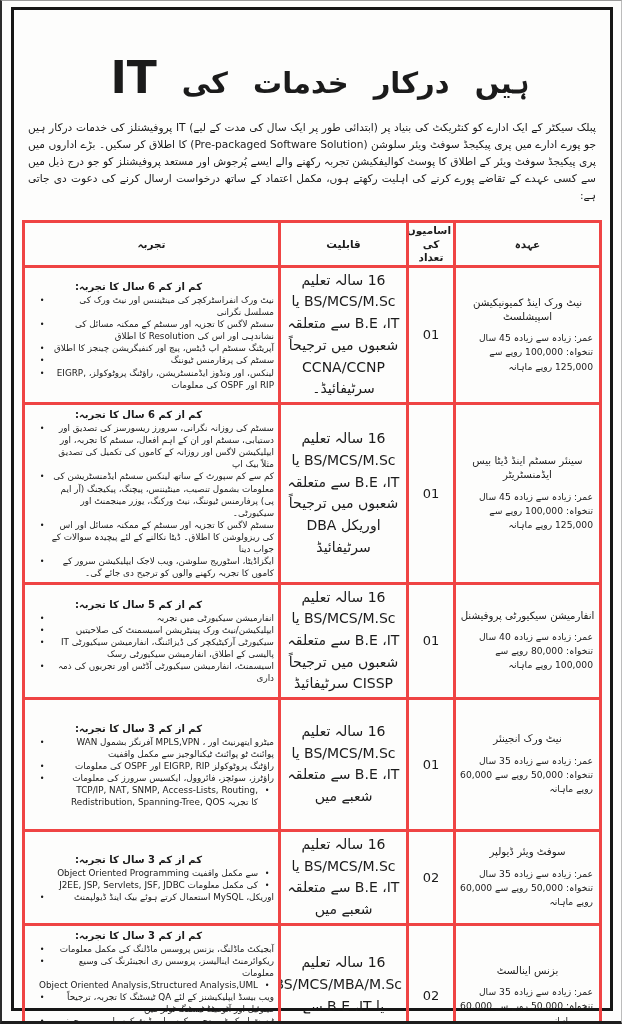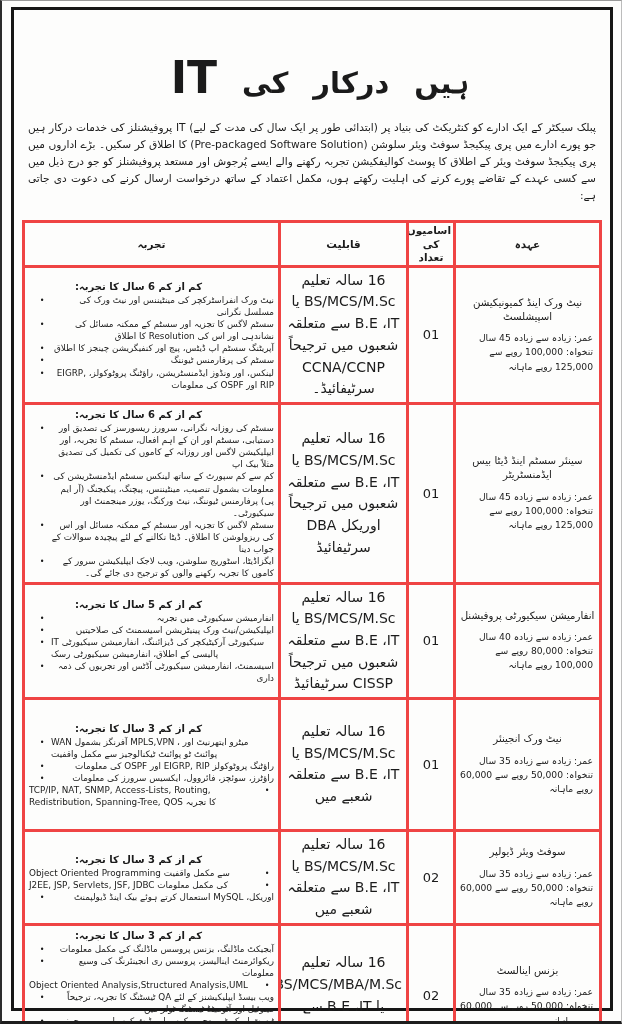--- a/index.html
+++ b/index.html
@@ -44,38 +44,39 @@
   tr.rh3{height:132px;} tr.rh4{height:85px;} tr.rh5{height:141px;}
   td.c-pos{direction:rtl; padding:3px 6px;}
   .pos-t{font-weight:normal; font-size:10.2px; text-align:center; margin-bottom:7px; line-height:1.4;}
   .pos-l{font-size:9.2px; text-align:right; line-height:1.55; padding-right:2px;}
   td.c-num{text-align:center; font-size:13px;}
   td.c-qual{direction:rtl; text-align:center; font-size:14px; line-height:1.55; padding:2px 6px;}
   td.c-exp{direction:rtl; padding:3px 6px 3px 5px;}
   .exp-h{direction:rtl; text-align:center; font-size:10px; font-weight:bold; padding-left:0; padding-right:26px; line-height:1.5;}
   .item{display:flex; direction:ltr; align-items:flex-start; gap:4px; line-height:1.38;}
   .bullet{flex:0 0 10px; text-align:center; font-size:8px; padding-top:1px; margin-left:8px;}
-  .itxt{flex:1 1 auto; font-size:8.8px; unicode-bidi:isolate;}
+  .itxt{flex:1 1 auto; text-align:right; font-size:8.8px; unicode-bidi:isolate;}
   .item.b-right .bullet{order:2; margin-left:0; margin-right:2px;}
   .item.b-right .itxt{order:1;}
   
   .footer{
     direction:rtl; text-align:center; font-size:11px; line-height:1.6;
     margin-top:12px; padding:0 4px; flex:0 0 auto;
   }
 </style>
 </head>
 <body>
 
 <div class="page">
   <div class="frame">
 
     <div class="title-row" id="title-row">
         <span class="tw tw-latin" dir="ltr">IT</span>
         <span class="tw" dir="rtl">کی</span>
+        <span class="tw" dir="rtl">خدمات</span>
         <span class="tw" dir="rtl">درکار</span>
         <span class="tw" dir="rtl">ہیں</span>
       </div>
 
     <p class="intro">پبلک سیکٹر کے ایک ادارے کو کنٹریکٹ کی بنیاد پر (ابتدائی طور پر ایک سال کی مدت کے لیے) IT پروفیشنلز کی خدمات درکار ہیں جو پورے ادارے میں پری پیکیجڈ سوفٹ ویئر سلوشن (Pre-packaged Software Solution) کا اطلاق کر سکیں۔ بڑے اداروں میں پری پیکیجڈ سوفٹ ویئر کے اطلاق کا پوسٹ کوالیفکیشن تجربہ رکھنے والے ایسے پُرجوش اور مستعد پروفیشنلز کو جو درج ذیل میں سے کسی عہدے کے تقاضے پورے کرنے کی اہلیت رکھتے ہوں، مکمل اعتماد کے ساتھ درخواست ارسال کرنے کی دعوت دی جاتی ہے:</p>
 
     <table class="jobs" dir="rtl">
       <colgroup>
         <col class="c1">
           <col class="c2">

